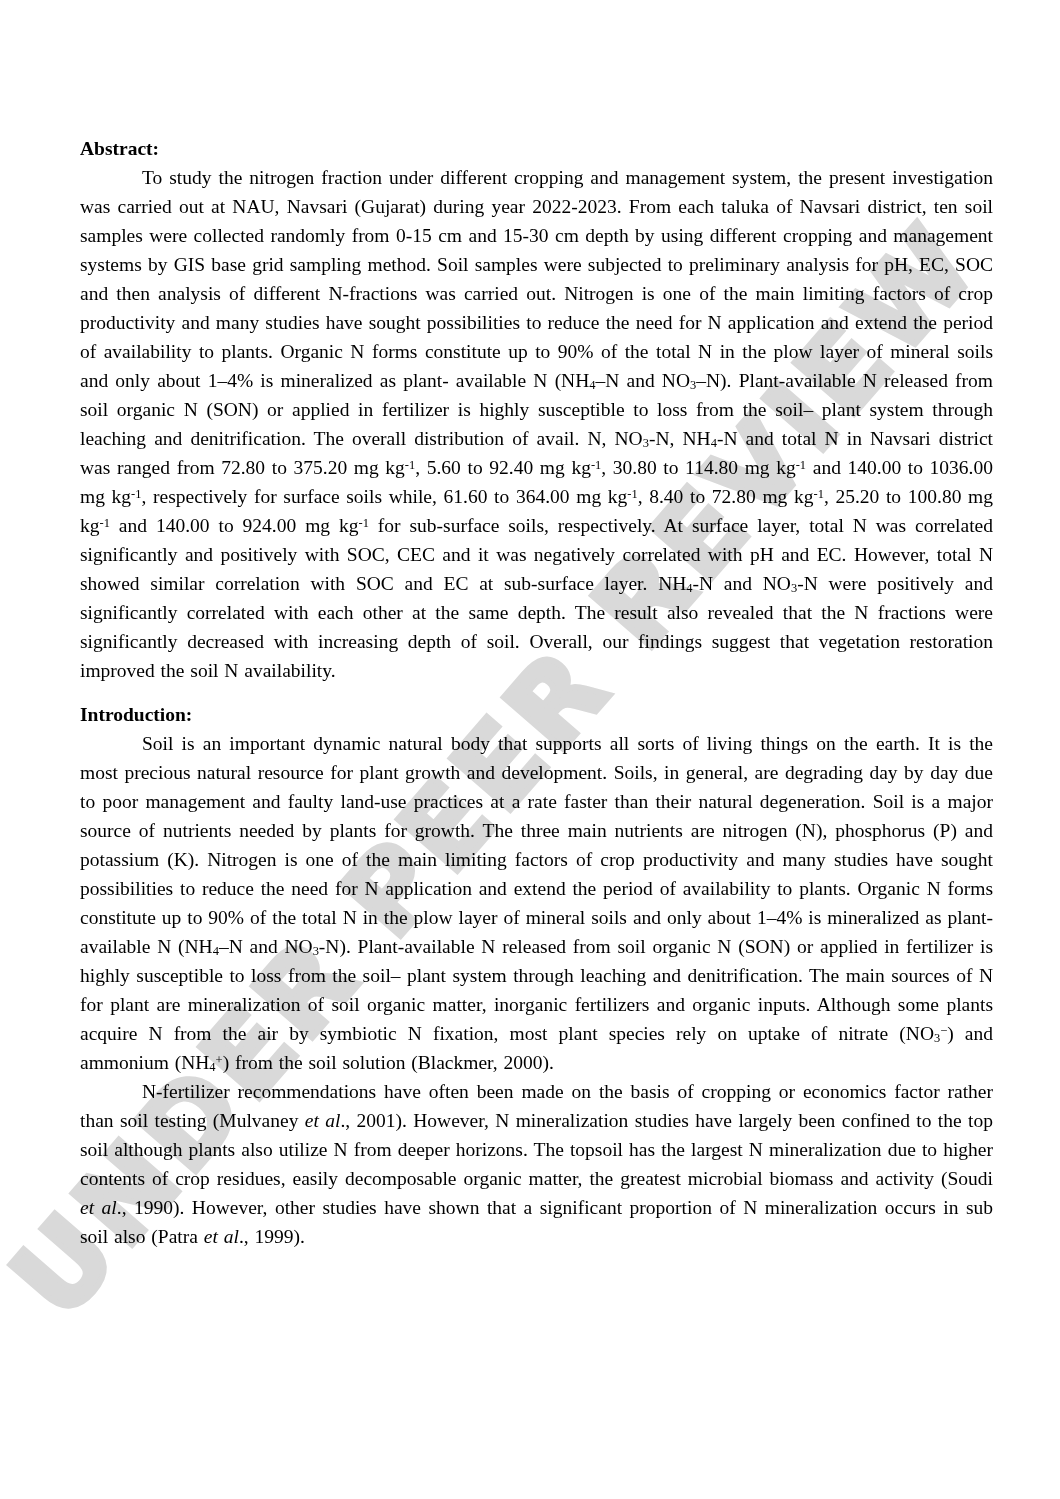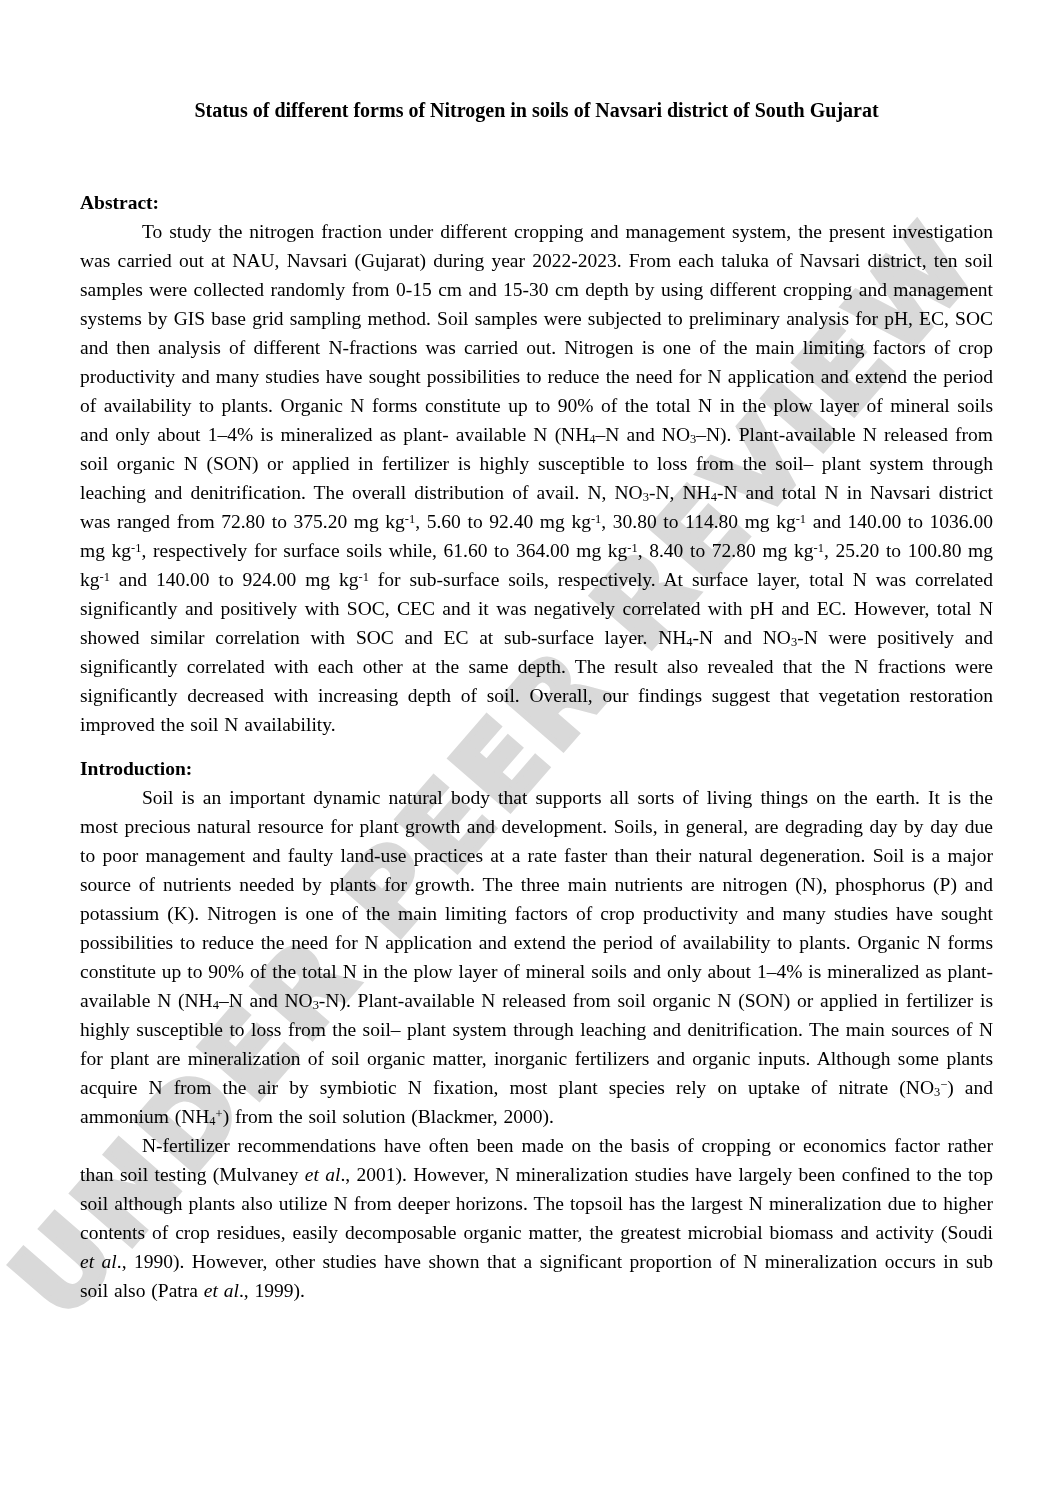--- a/index.html
+++ b/index.html
@@ -42,21 +42,21 @@
     font-weight: bold;
     line-height: 29px;
     text-align: center;
   }
   .heading {
     margin: 0;
     font-size: 19.5px;
     font-weight: bold;
     line-height: 29px;
   }
-  .abstract-heading { margin-top: 63px; }
+  .abstract-heading { margin-top: 38px; }
   .intro-heading { margin-top: 15px; }
   .para {
     margin: 0;
     font-size: 19.5px;
     line-height: 29px;
     word-spacing: 1px;
   }
   .justify { text-align: justify; }
   .indent { text-indent: 62px; }
   .para sub {
@@ -74,21 +74,20 @@
     line-height: 0;
   }
 </style>
 </head>
 <body>
 
 <div class="page">
   <div class="watermark">UNDER PEER REVIEW</div>
 
   <div class="content">
-    <h1 class="title">Status of different forms of Nitrogen in soils of Navsari district of South Gujarat</h1>
 
     <h2 class="heading abstract-heading">Abstract:</h2>
 
     <p class="para justify indent"><span>To study the nitrogen fraction under different cropping and management system, the present investigation was carried out at NAU, Navsari (Gujarat) during year 2022-2023. From each taluka of Navsari district, ten soil samples were collected randomly from 0-15 cm and 15-30 cm depth by using different cropping and management systems by GIS base grid sampling method. Soil samples were subjected to preliminary analysis for pH, EC, SOC and then analysis of different N-fractions was carried out. Nitrogen is one of the main limiting factors of crop productivity and many studies have sought possibilities to reduce the need for N application and extend the period of availability to plants. Organic N forms constitute up to 90% of the total N in the plow layer of mineral soils and only about 1–4% is mineralized as plant- available N (NH</span><sub>4</sub><span>–N and NO</span><sub>3</sub><span>–N). Plant-available N released from soil organic N (SON) or applied in fertilizer is highly susceptible to loss from the soil– plant system through leaching and denitrification. The overall distribution of avail. N, NO</span><sub>3</sub><span>-N, NH</span><sub>4</sub><span>-N and total N in Navsari district was ranged from 72.80 to 375.20 mg kg</span><sup>-1</sup><span>, 5.60 to 92.40 mg kg</span><sup>-1</sup><span>, 30.80 to 114.80 mg kg</span><sup>-1</sup><span> and 140.00 to 1036.00 mg kg</span><sup>-1</sup><span>, respectively for surface soils while, 61.60 to 364.00 mg kg</span><sup>-1</sup><span>, 8.40 to 72.80 mg kg</span><sup>-1</sup><span>, 25.20 to 100.80 mg kg</span><sup>-1</sup><span> and 140.00 to 924.00 mg kg</span><sup>-1</sup><span> for sub-surface soils, respectively.  At surface layer, total N was correlated significantly and positively with SOC, CEC and it was negatively correlated with pH and EC. However, total N showed similar correlation with SOC and EC at sub-surface layer. NH</span><sub>4</sub><span>-N and NO</span><sub>3</sub><span>-N were positively and significantly correlated with each other at the same depth. The result also revealed that the N fractions were significantly decreased with increasing depth of soil. Overall, our findings suggest that vegetation restoration improved the soil N availability.</span></p>
 
 
     <h2 class="heading intro-heading">Introduction:</h2>
 
     <p class="para justify indent"><span>Soil is an important dynamic natural body that supports all sorts of living things on the earth. It is the most precious natural resource for plant growth and development. Soils, in general, are degrading day by day due to poor management and faulty land-use practices at a rate faster than their natural degeneration. Soil is a major source of nutrients needed by plants for growth. The three main nutrients are nitrogen (N), phosphorus (P) and potassium (K). Nitrogen is one of the main limiting factors of crop productivity and many studies have sought possibilities to reduce the need for N application and extend the period of availability to plants. Organic N forms constitute up to 90% of the total N in the plow layer of mineral soils and only about 1–4% is mineralized as plant- available N (NH</span><sub>4</sub><span>–N and NO</span><sub>3</sub><span>-N). Plant-available N released from soil organic N (SON) or applied in fertilizer is highly susceptible to loss from the soil– plant system through leaching and denitrification. The main sources of N for plant are mineralization of soil organic matter, inorganic fertilizers and organic inputs. Although some plants acquire N from the air by symbiotic N fixation, most plant species rely on uptake of nitrate (NO</span><sub>3</sub><sup>−</sup><span>) and ammonium (NH</span><sub>4</sub><sup>+</sup><span>) from the soil solution (Blackmer, 2000).</span></p>
 

